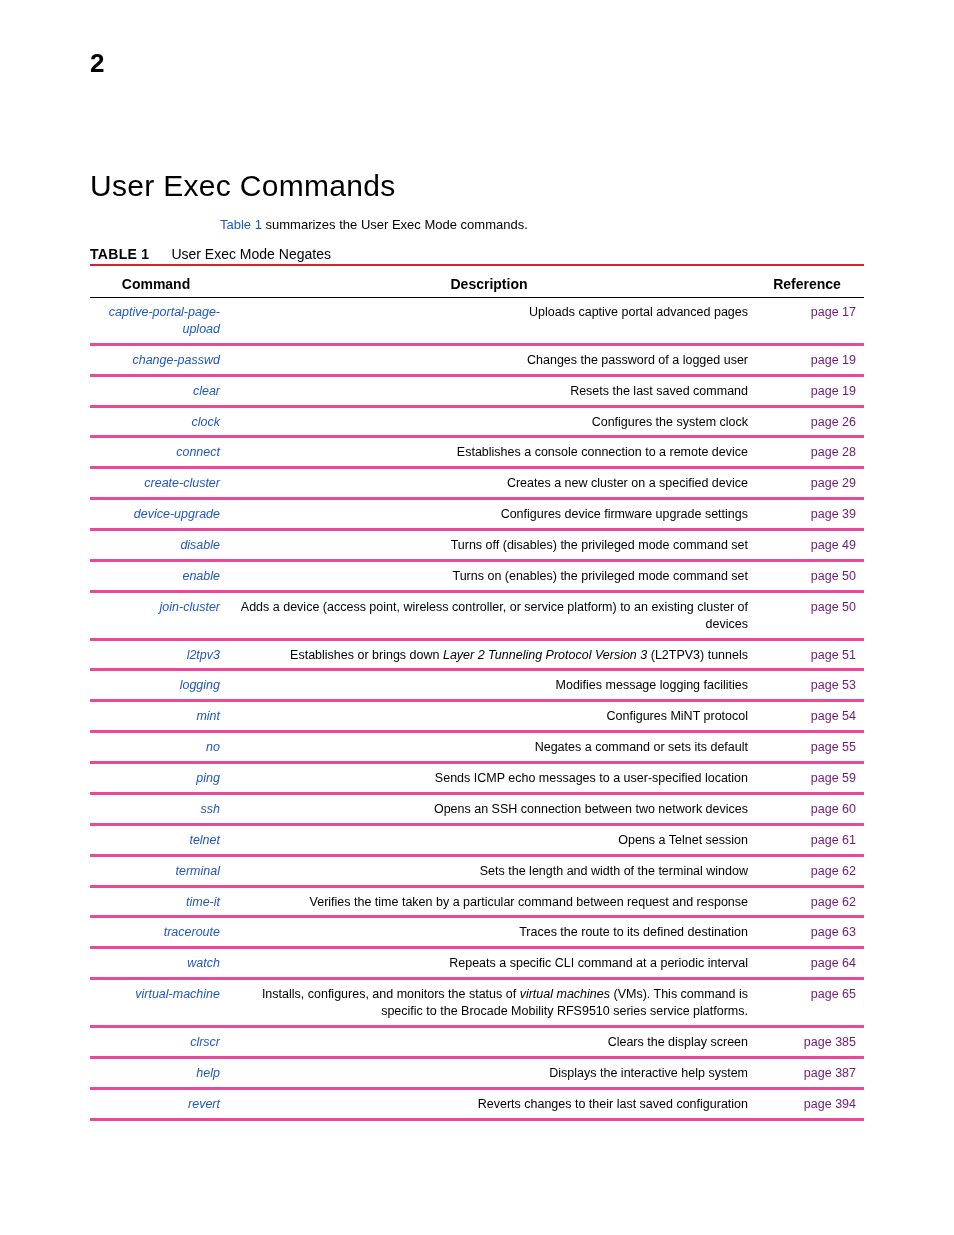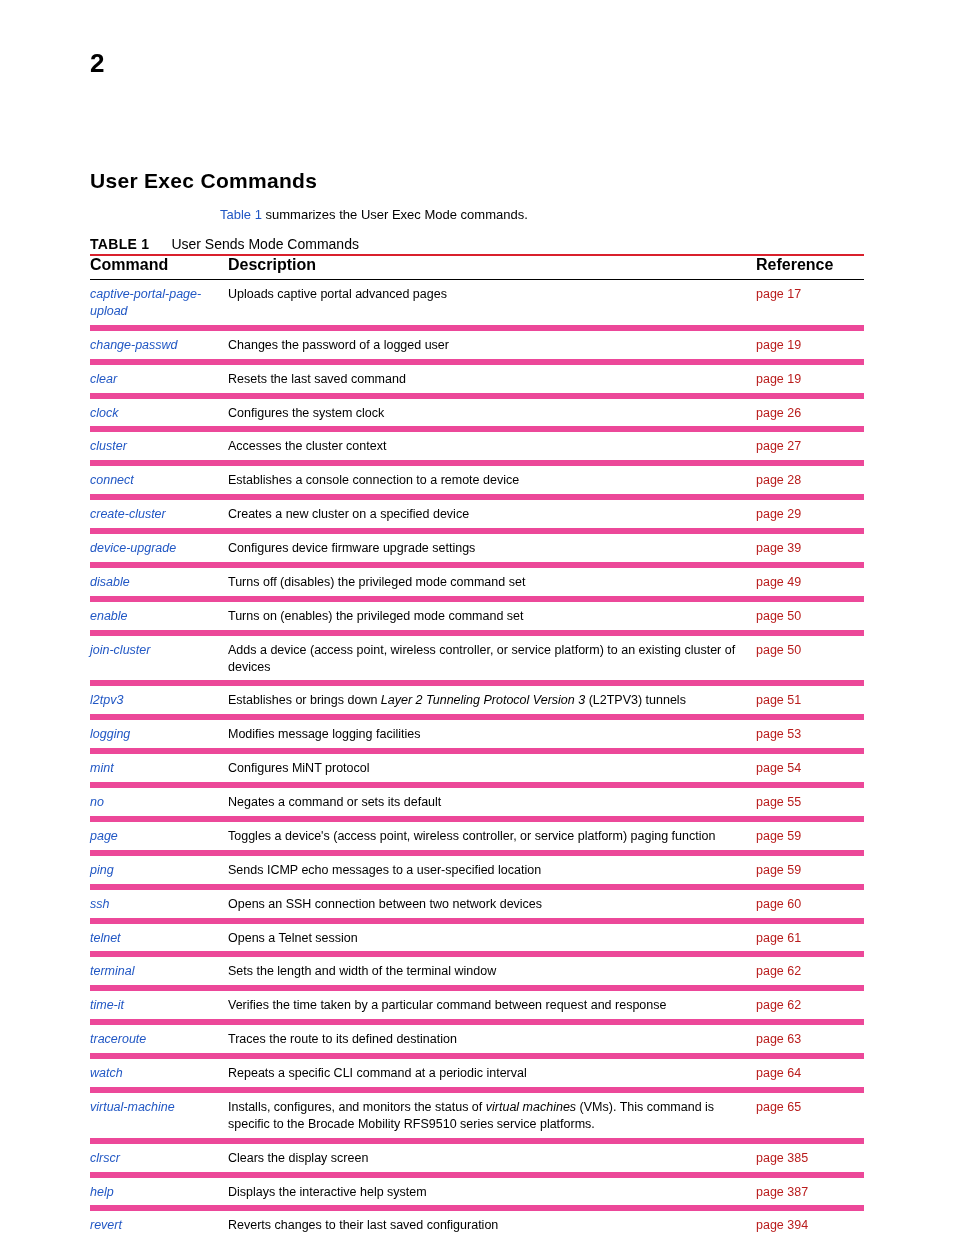--- a/index.html
+++ b/index.html
@@ -17,22 +17,22 @@
     position: relative;
   }
   .chapnum {
     font-family: "Arial Narrow", Arial, sans-serif;
     font-weight: bold;
     font-size: 26px;
     margin: 8px 0 90px 0;
   }
   .heading {
     font-family: "Arial Narrow", Arial, sans-serif;
-    font-size: 21px;
-    font-weight: 700;
+    font-size: 30px;
+    font-weight: 400;
     margin: 0 0 14px 0;
     letter-spacing: 0.3px;
   }
   .intro {
     font-size: 13px;
     margin: 0 0 14px 130px;
   }
   .link { color: #2157c4; }
   .table-title {
     font-family: "Arial Narrow", Arial, sans-serif;
@@ -45,55 +45,56 @@
     border-collapse: collapse;
     width: 100%;
     font-size: 12.5px;
   }
   table.cmds thead tr {
     border-top: 2px solid #d9202c;
     border-bottom: 1px solid #000;
   }
   table.cmds th {
     font-family: "Arial Narrow", Arial, sans-serif;
-    text-align: left;
+    text-align: center;
     font-weight: 700;
-    font-size: 16px;
-    padding: 0 6px 5px 0;
+    font-size: 14px;
+    padding: 10px 6px 5px 0;
   }
   table.cmds tbody tr {
-    border-bottom: 6px solid #ec4899;
+    border-bottom: 3px solid #ec4899;
+    text-align: right;
   }
   table.cmds td {
     padding: 6px 8px 5px 0;
     vertical-align: top;
     line-height: 1.35;
   }
   .col-cmd   { width: 130px; }
   .col-desc  { }
   .col-ref   { width: 100px; }
   .cmdname { color: #2157c4; font-style: italic; }
-  .pageref { color: #b91c1c; }
+  .pageref { color: #701a75; }
   .desc-italic { font-style: italic; }
 </style>
 </head>
 <body>
 
 <div class="page">
 
   <div class="chapnum">2</div>
 
   <h1 class="heading">User Exec Commands</h1>
 
   <p class="intro">
     <span class="link">Table 1</span><span> summarizes the User Exec Mode commands.</span>
   </p>
 
   <div class="table-title">
-    <b>TABLE 1</b><span class="caption">User Sends Mode Commands</span>
+    <b>TABLE 1</b><span class="caption">User Exec Mode Negates</span>
   </div>
 
   <table class="cmds">
     <thead>
       <tr>
         <th class="col-cmd">Command</th>
         <th class="col-desc">Description</th>
         <th class="col-ref">Reference</th>
       </tr>
     </thead>
@@ -112,25 +113,20 @@
           <td class="col-cmd"><span class="cmdname">clear</span></td>
           <td class="col-desc">Resets the last saved command</td>
           <td class="col-ref"><span class="pageref">page 19</span></td>
         </tr>
         <tr>
           <td class="col-cmd"><span class="cmdname">clock</span></td>
           <td class="col-desc">Configures the system clock</td>
           <td class="col-ref"><span class="pageref">page 26</span></td>
         </tr>
         <tr>
-          <td class="col-cmd"><span class="cmdname">cluster</span></td>
-          <td class="col-desc">Accesses the cluster context</td>
-          <td class="col-ref"><span class="pageref">page 27</span></td>
-        </tr>
-        <tr>
           <td class="col-cmd"><span class="cmdname">connect</span></td>
           <td class="col-desc">Establishes a console connection to a remote device</td>
           <td class="col-ref"><span class="pageref">page 28</span></td>
         </tr>
         <tr>
           <td class="col-cmd"><span class="cmdname">create-cluster</span></td>
           <td class="col-desc">Creates a new cluster on a specified device</td>
           <td class="col-ref"><span class="pageref">page 29</span></td>
         </tr>
         <tr>
@@ -167,25 +163,20 @@
           <td class="col-cmd"><span class="cmdname">mint</span></td>
           <td class="col-desc">Configures MiNT protocol</td>
           <td class="col-ref"><span class="pageref">page 54</span></td>
         </tr>
         <tr>
           <td class="col-cmd"><span class="cmdname">no</span></td>
           <td class="col-desc">Negates a command or sets its default</td>
           <td class="col-ref"><span class="pageref">page 55</span></td>
         </tr>
         <tr>
-          <td class="col-cmd"><span class="cmdname">page</span></td>
-          <td class="col-desc">Toggles a device's (access point, wireless controller, or service platform) paging function</td>
-          <td class="col-ref"><span class="pageref">page 59</span></td>
-        </tr>
-        <tr>
           <td class="col-cmd"><span class="cmdname">ping</span></td>
           <td class="col-desc">Sends ICMP echo messages to a user-specified location</td>
           <td class="col-ref"><span class="pageref">page 59</span></td>
         </tr>
         <tr>
           <td class="col-cmd"><span class="cmdname">ssh</span></td>
           <td class="col-desc">Opens an SSH connection between two network devices</td>
           <td class="col-ref"><span class="pageref">page 60</span></td>
         </tr>
         <tr>

